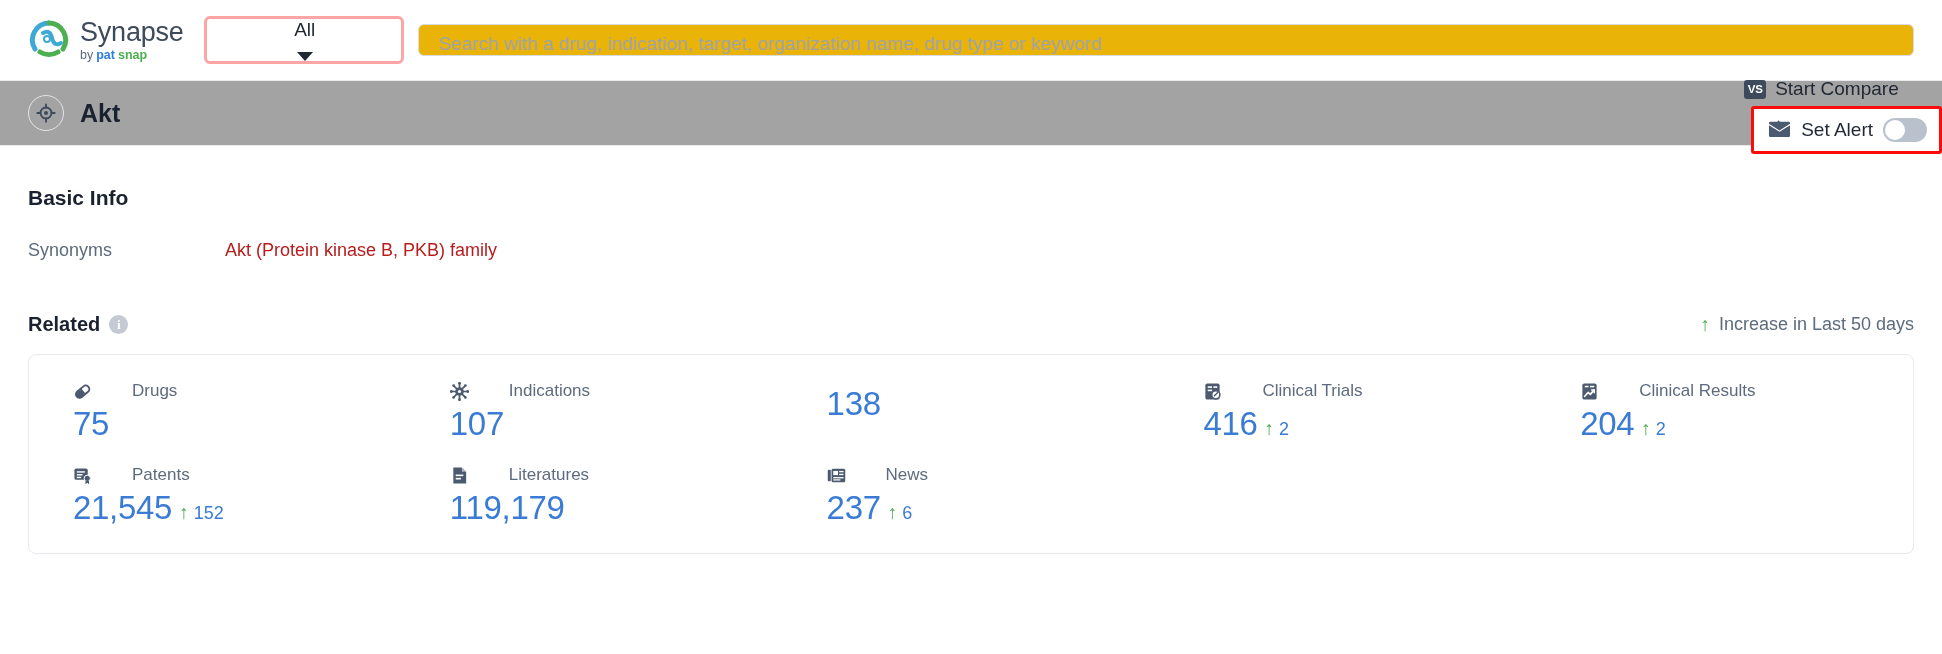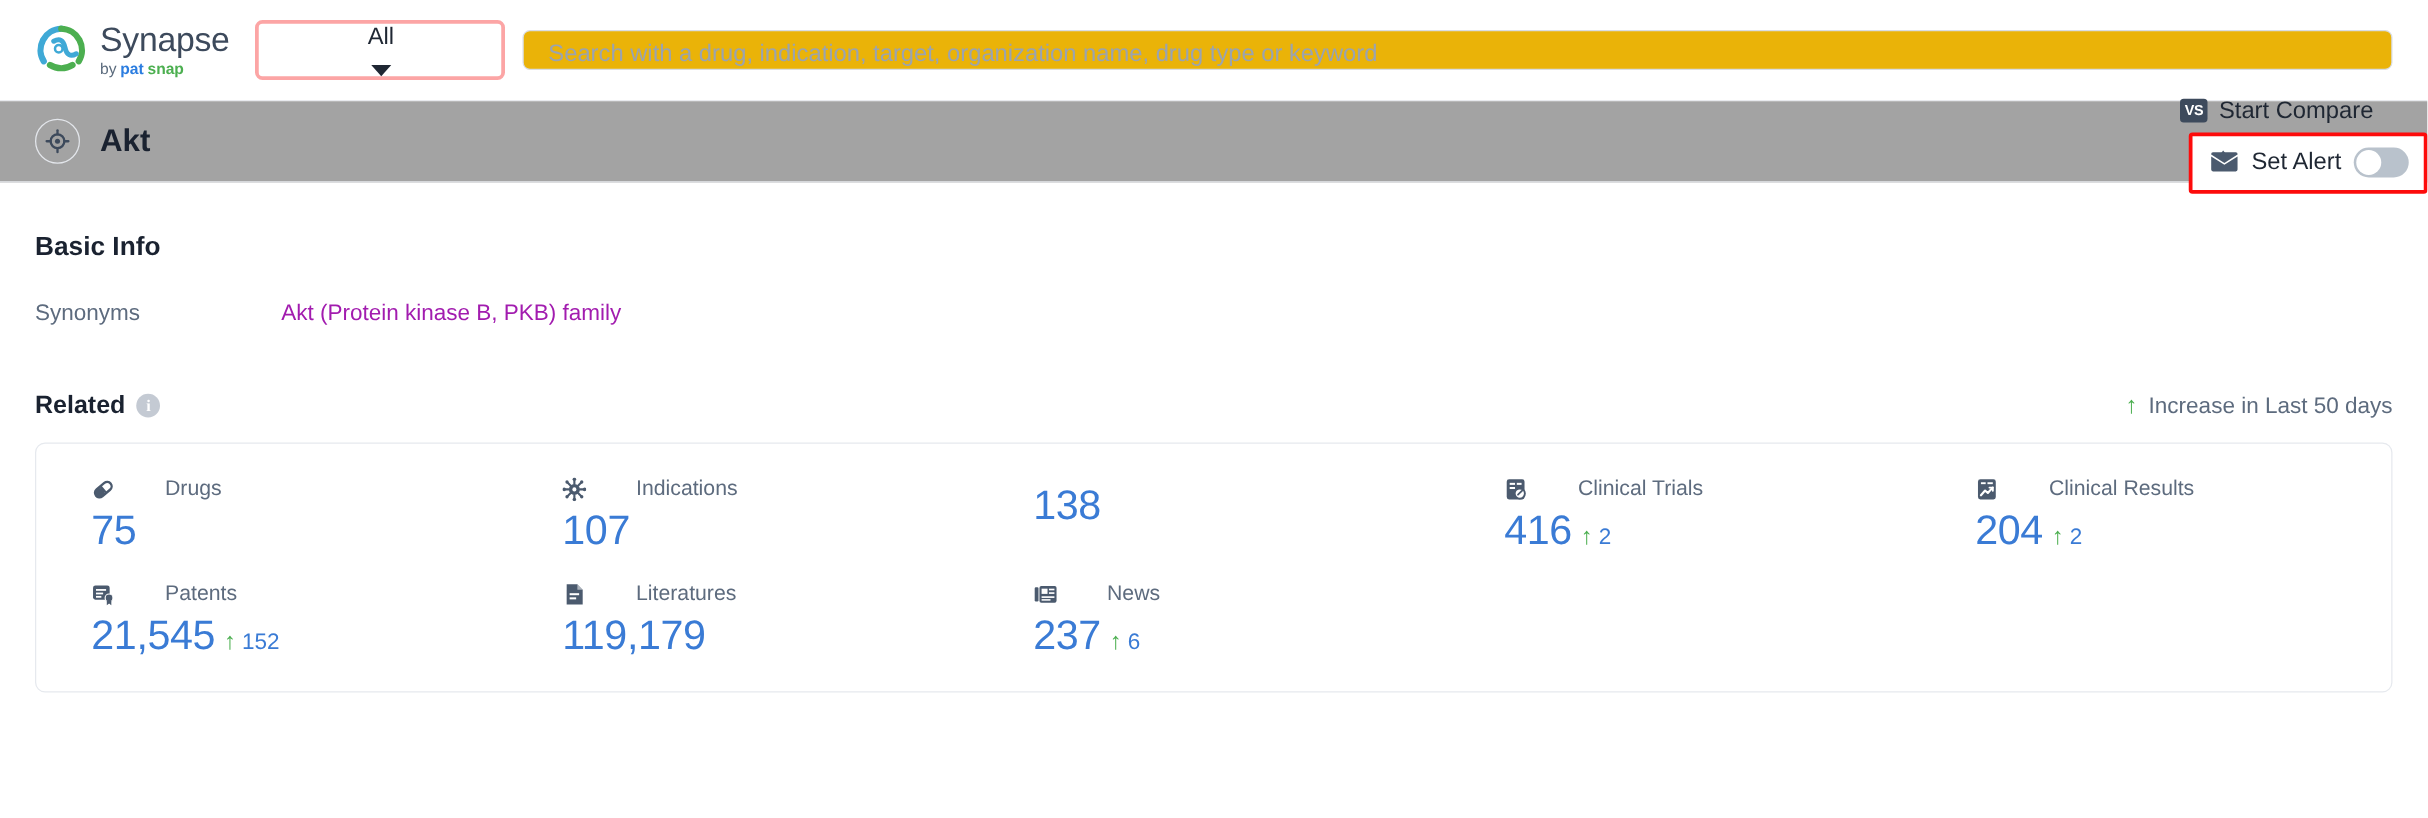--- a/index.html
+++ b/index.html
@@ -166,21 +166,21 @@
 
   .section-title {
     font-size: 21px;
     font-weight: bold;
     color: #1a2230;
     margin-top: 40px;
   }
 
   .kv-row { display: flex; margin-top: 30px; }
   .kv-key { width: 197px; font-size: 18px; color: #5d6b7e; }
-  .kv-val { font-size: 18px; color: #a21caf; text-align: center; }
+  .kv-val { font-size: 18px; color: #b91c1c; text-align: center; }
 
   .related-head {
     display: flex;
     align-items: center;
     margin-top: 52px;
   }
   .related-title {
     font-size: 20px;
     font-weight: bold;
     color: #1a2230;

